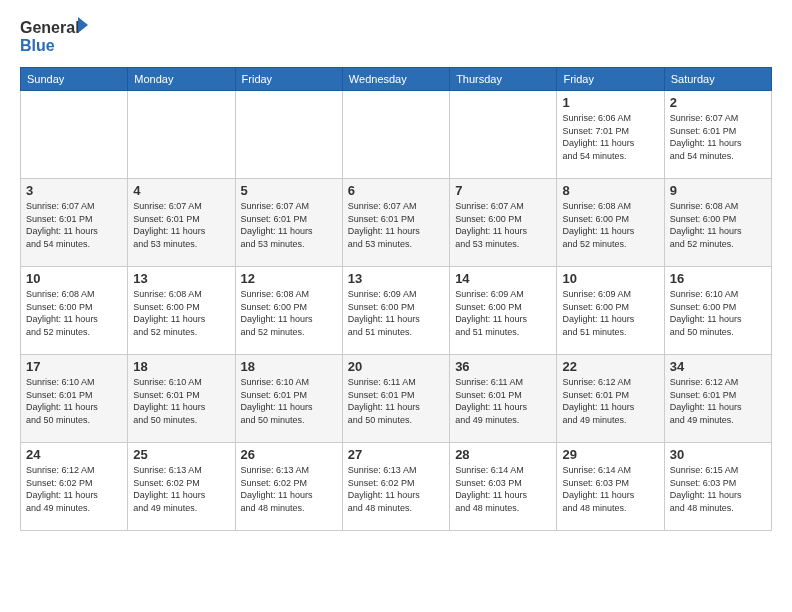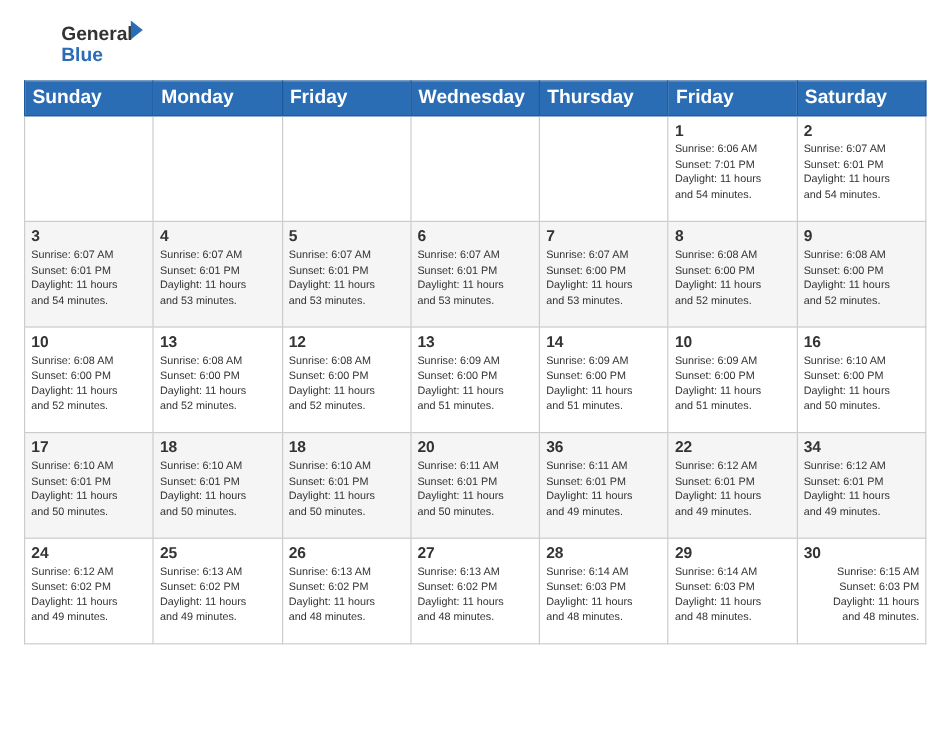--- a/index.html
+++ b/index.html
@@ -13,21 +13,20 @@
     .page {
       width: 792px;
       background: #fff;
       padding: 15px 20px 15px 20px;
     }
     .header {
       display: flex;
       justify-content: space-between;
       align-items: center;
       margin-bottom: 10px;
-      margin-left: 31px;
     }
     .logo {
       display: flex;
       align-items: center;
       gap: 4px;
     }
     .header-right {
       text-align: right;
     }
     .month-title {
@@ -41,22 +40,22 @@
       color: #555;
     }
     .calendar {
       width: 100%;
       border-collapse: collapse;
       border: 1px solid #ccc;
     }
     .calendar th {
       background-color: #2a6db5;
       color: #fff;
-      font-size: 16px;
-      font-weight: bold;
+      font-size: 11px;
+      font-weight: normal;
       text-align: left;
       padding: 5px 6px;
       border: 1px solid #1e5a9a;
     }
     .calendar td {
       width: 14.28%;
       vertical-align: top;
       border: 1px solid #ccc;
       padding: 4px 5px;
       font-size: 9.5px;
@@ -330,21 +329,21 @@
           </td>
           <td>
             <span class="day-number">29</span>
             <div class="day-info" style="white-space: pre-line;">Sunrise: 6:14 AM
 Sunset: 6:03 PM
 Daylight: 11 hours
 and 48 minutes.</div>
           </td>
           <td>
             <span class="day-number">30</span>
-            <div class="day-info" style="white-space: pre-line; text-align: right;">Sunrise: 6:15 AM
+            <div class="day-info" style="white-space: pre-line;">Sunrise: 6:15 AM
 Sunset: 6:03 PM
 Daylight: 11 hours
 and 48 minutes.</div>
           </td>
         </tr>
       </tbody>
   </table>
 </div>
 
 </body></html>

